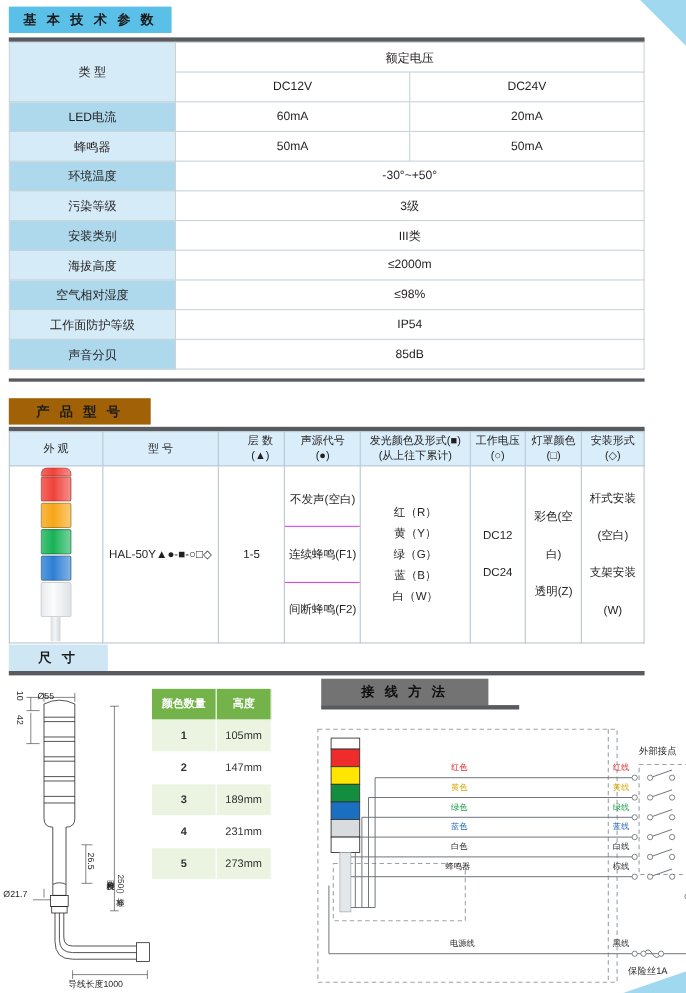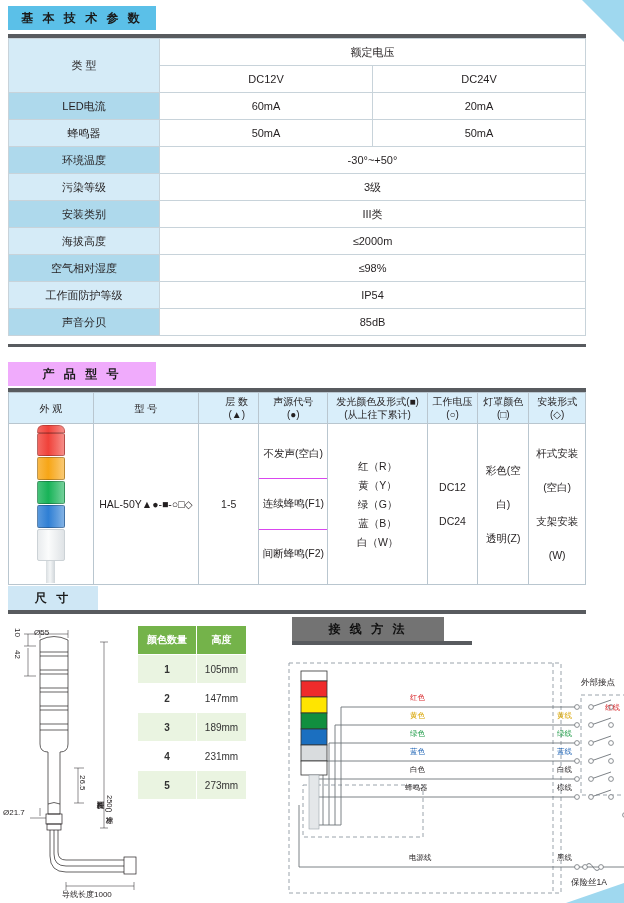--- a/index.html
+++ b/index.html
@@ -135,21 +135,21 @@
   </tr>
   <tr>
     <td class="lbl alt">声音分贝</td>
     <td class="val" colspan="2">85dB</td>
   </tr>
 </tbody>
   </table>
 <div class="botline"></div>
 
 <div class="sec" style="left:8px;top:362px;">
-  <div class="sec-tab" style="background:#f0abfc;width:148px;">产 品 型 号</div>
+  <div class="sec-tab" style="background:#a16207;width:129px;">产 品 型 号</div>
 </div>
 <div class="topline2"></div>
 
 <table id="tbl-model">
   <tbody>
       <tr>
     <th style="width:88px;">外  观</th>
     <th style="width:110px;">型  号</th>
     <th style="width:44px;padding-left:17px;">
       <div>层  数</div>
@@ -418,21 +418,21 @@
     </g>
   </svg>
 
   <div class="wlbl" style="left:125px;top:38px;color:#d8262a;">红色</div>
   <div class="wlbl" style="left:125px;top:56px;color:#d8a400;">黄色</div>
   <div class="wlbl" style="left:125px;top:74px;color:#1a9a44;">绿色</div>
   <div class="wlbl" style="left:125px;top:92px;color:#1d63b5;">蓝色</div>
   <div class="wlbl" style="left:125px;top:110px;color:#231f20;">白色</div>
   <div class="wlbl" style="left:120px;top:128px;color:#231f20;">蜂鸣器</div>
 
-  <div class="wlbl" style="left:272px;top:48px;color:#d8262a;margin-left:48px;">红线</div>
+  <div class="wlbl" style="left:272px;top:38px;color:#d8262a;">红线</div>
   <div class="wlbl" style="left:272px;top:56px;color:#d8a400;">黄线</div>
   <div class="wlbl" style="left:272px;top:74px;color:#1a9a44;">绿线</div>
   <div class="wlbl" style="left:272px;top:92px;color:#1d63b5;">蓝线</div>
   <div class="wlbl" style="left:272px;top:110px;color:#231f20;">白线</div>
   <div class="wlbl" style="left:272px;top:128px;color:#231f20;">棕线</div>
 
   <div class="wlbl" style="left:296px;top:22px;font-size:8.5px;">外部接点</div>
   <div class="wlbl" style="left:124px;top:198px;">电源线</div>
   <div class="wlbl" style="left:272px;top:198px;">黑线</div>
   <div class="wlbl" style="left:286px;top:222px;font-size:8.5px;">保险丝1A</div>

